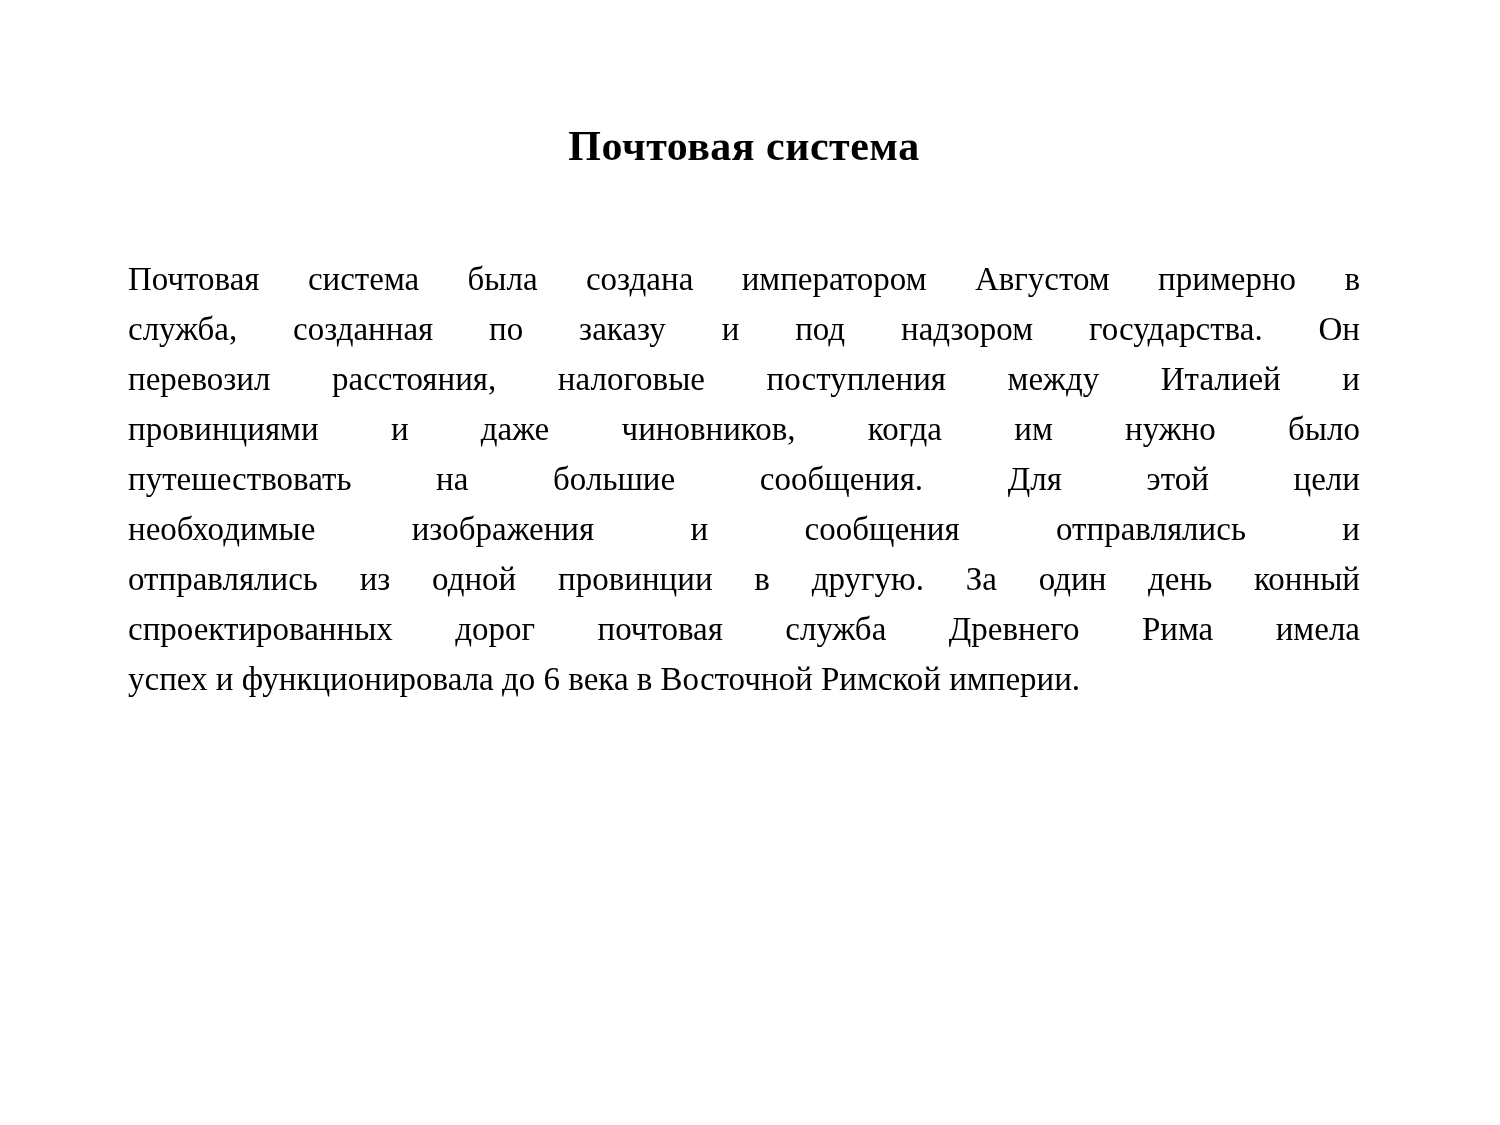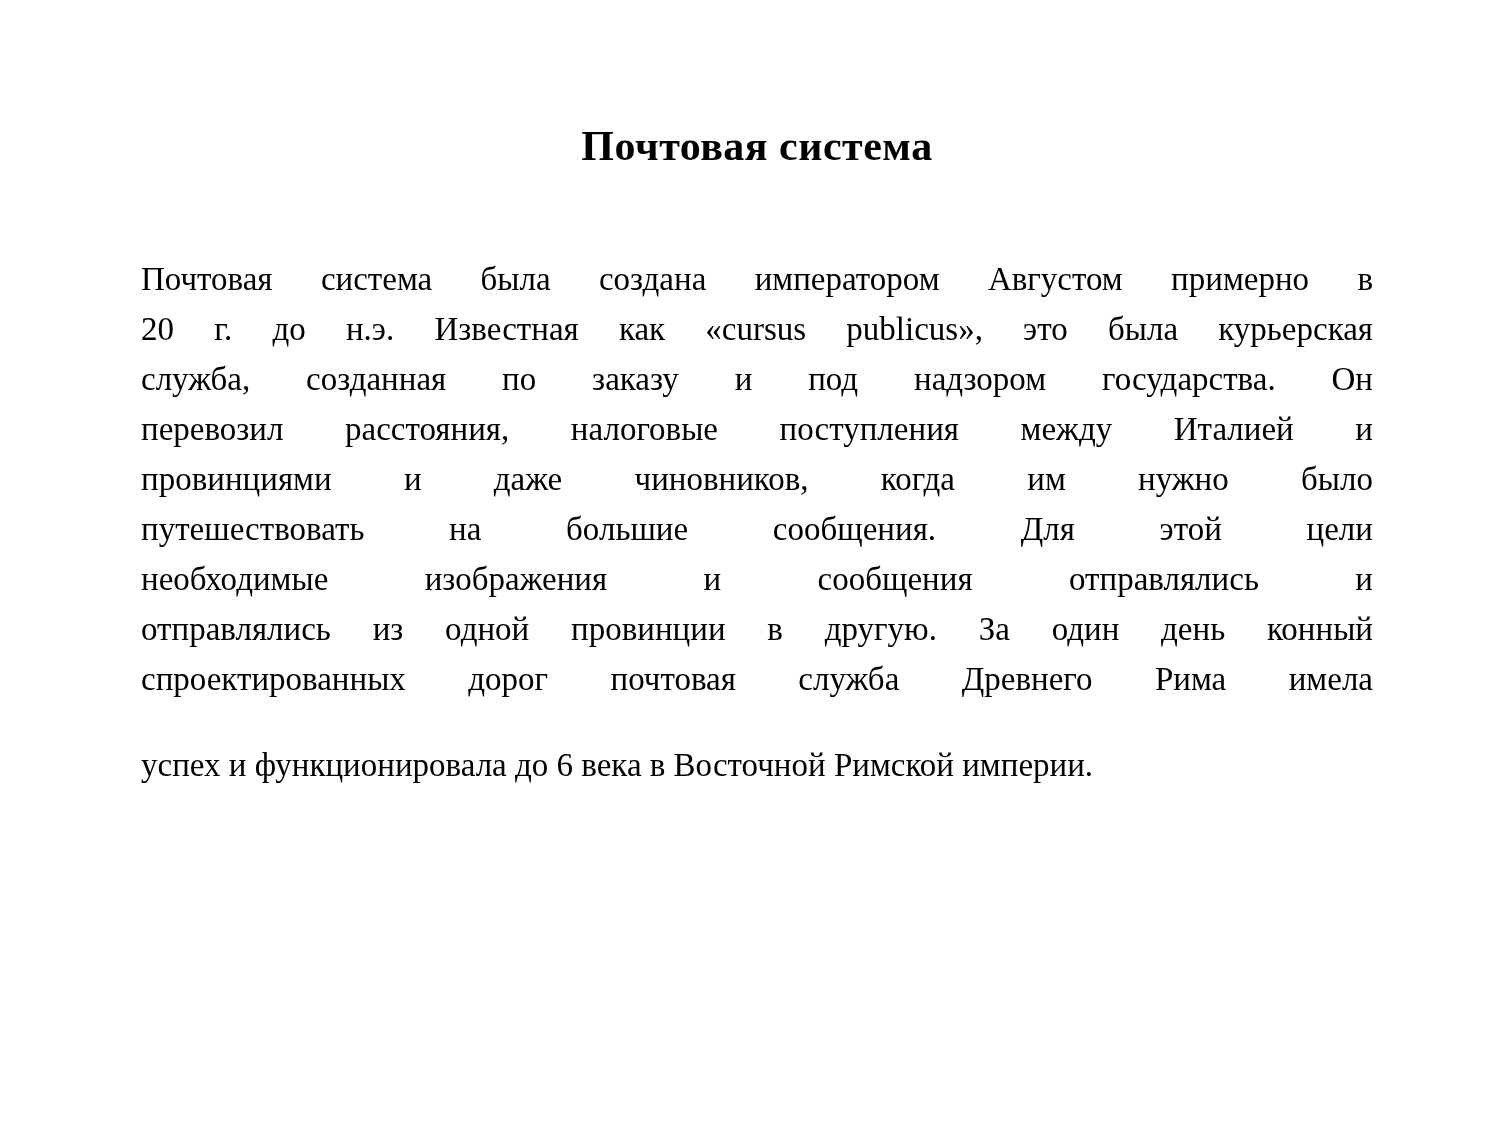--- a/index.html
+++ b/index.html
@@ -10,21 +10,21 @@
   body {
     width: 1500px;
     height: 1125px;
     position: relative;
     font-family: "Liberation Serif", "DejaVu Serif", serif;
     color: #000000;
     overflow: hidden;
   }
   .page {
     position: absolute;
-    left: 141px;
+    left: 128px;
     top: 0;
     width: 1232px;
   }
   .doc-title {
     margin: 120px 0 0 0;
     font-size: 42px;
     line-height: 52px;
     font-weight: bold;
     text-align: center;
     letter-spacing: 0.5px;
@@ -36,33 +36,31 @@
   .text-line {
     font-size: 33px;
     line-height: 50px;
     white-space: normal;
     text-align: justify;
     text-align-last: justify;
     -moz-text-align-last: justify;
   }
   .text-line.last {
     text-align-last: left;
-    margin-top: 36px;
     -moz-text-align-last: left;
   }
 </style>
 </head>
 <body>
 
 <div class="page">
   <h1 class="doc-title">Почтовая система</h1>
 
   <div class="doc-paragraph">
     <div class="text-line">Почтовая система была создана императором Августом примерно в</div>
-    <div class="text-line">20 г. до н.э. Известная как «cursus publicus», это была курьерская</div>
     <div class="text-line">служба, созданная по заказу и под надзором государства. Он</div>
     <div class="text-line">перевозил расстояния, налоговые поступления между Италией и</div>
     <div class="text-line">провинциями и даже чиновников, когда им нужно было</div>
     <div class="text-line">путешествовать на большие сообщения. Для этой цели</div>
     <div class="text-line">необходимые изображения и сообщения отправлялись и</div>
     <div class="text-line">отправлялись из одной провинции в другую. За один день конный</div>
     <div class="text-line">спроектированных дорог почтовая служба Древнего Рима имела</div>
     <div class="text-line last">успех и функционировала до 6 века в Восточной Римской империи.</div>
   </div>
 </div>

